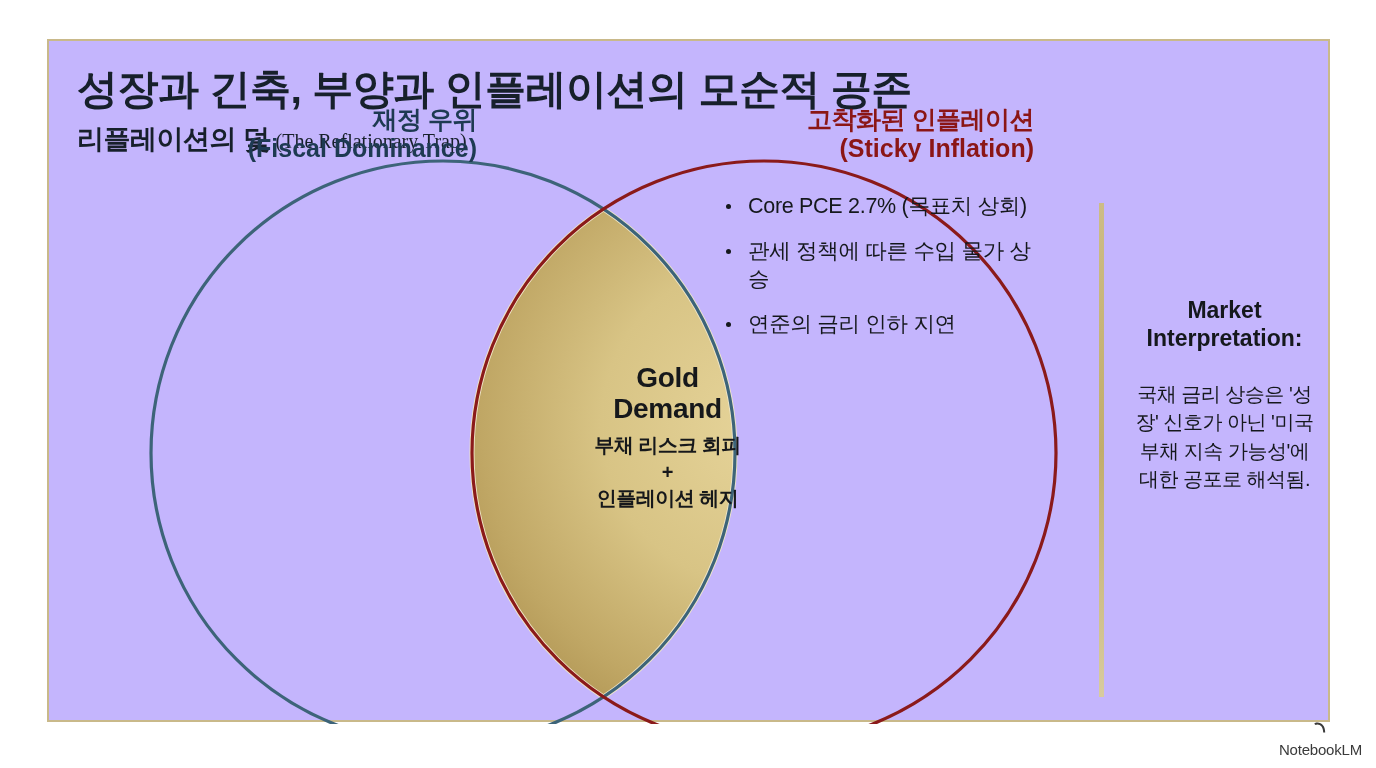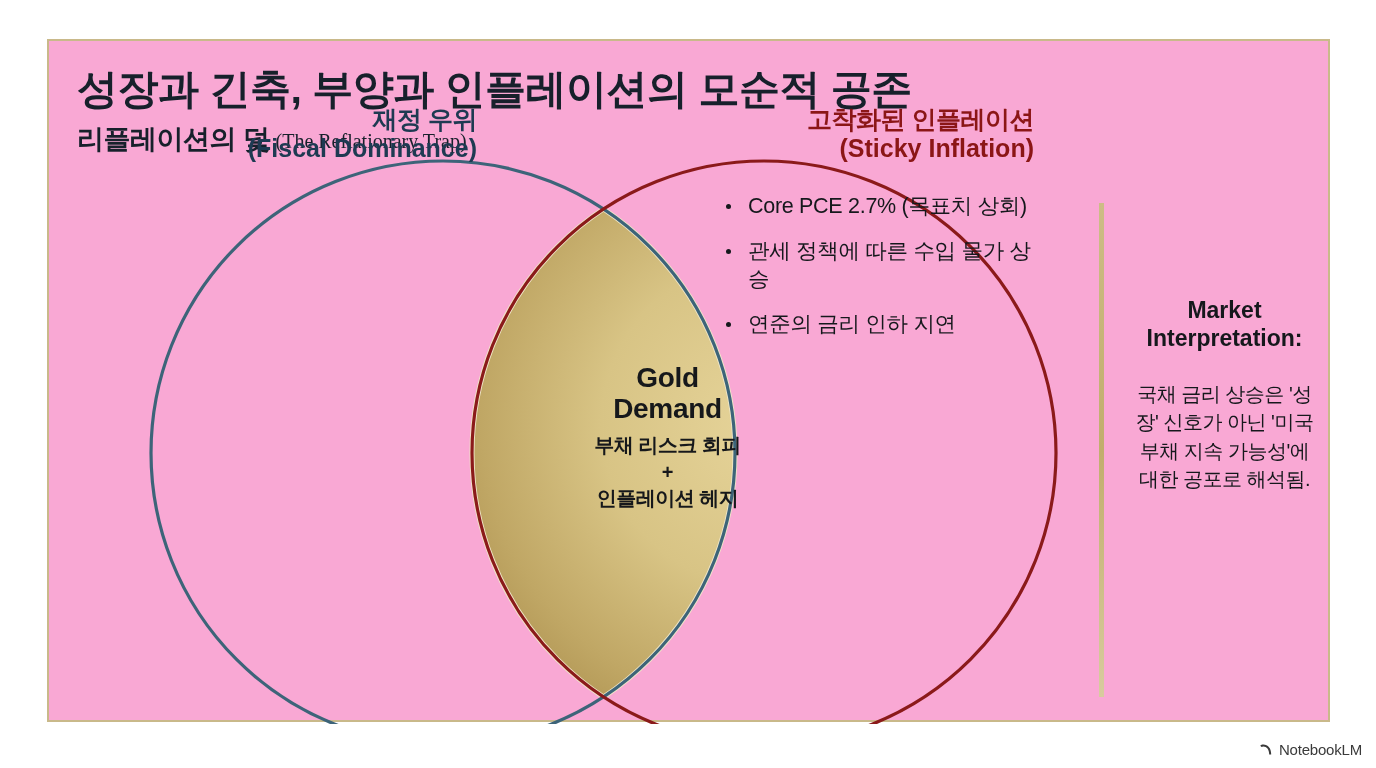--- a/index.html
+++ b/index.html
@@ -24,21 +24,21 @@
     background: #ffffff;
   }
   #frame {
     position: absolute;
     left: 47px;
     top: 39px;
     width: 1283px;
     height: 683px;
     border: 2px solid #c9b98a;
     box-sizing: border-box;
-    background: #f9a8d4;
+    background: #c4b5fd;
   }
 
   
   #header {
     position: absolute;
     left: 28px;
     top: 26px;
     width: 1150px;
   }
   #main-title {
@@ -183,20 +183,21 @@
   #watermark {
     position: absolute;
     right: 14px;
     bottom: 10px;
     display: flex;
     align-items: center;
     gap: 5px;
     color: #3a3a3a;
     font-size: 15px;
     letter-spacing: -0.2px;
+    flex-direction: column;
   }
   #watermark svg { display: block; }
 </style>
 </head>
 <body>
 
 <div id="slide">
   <div id="frame">
 
     <div id="header">

